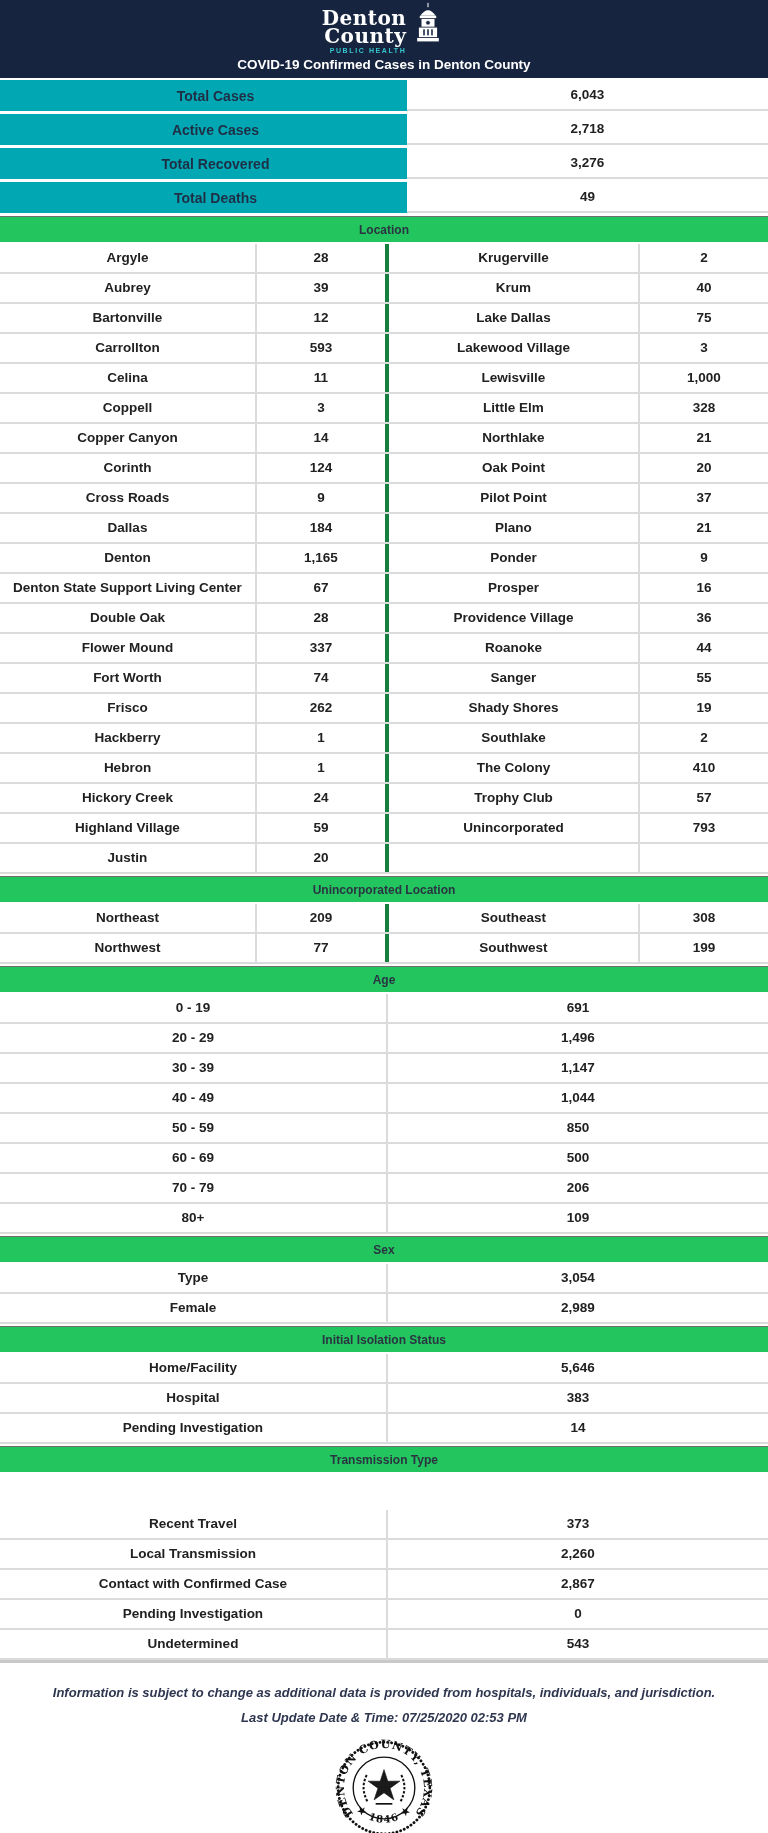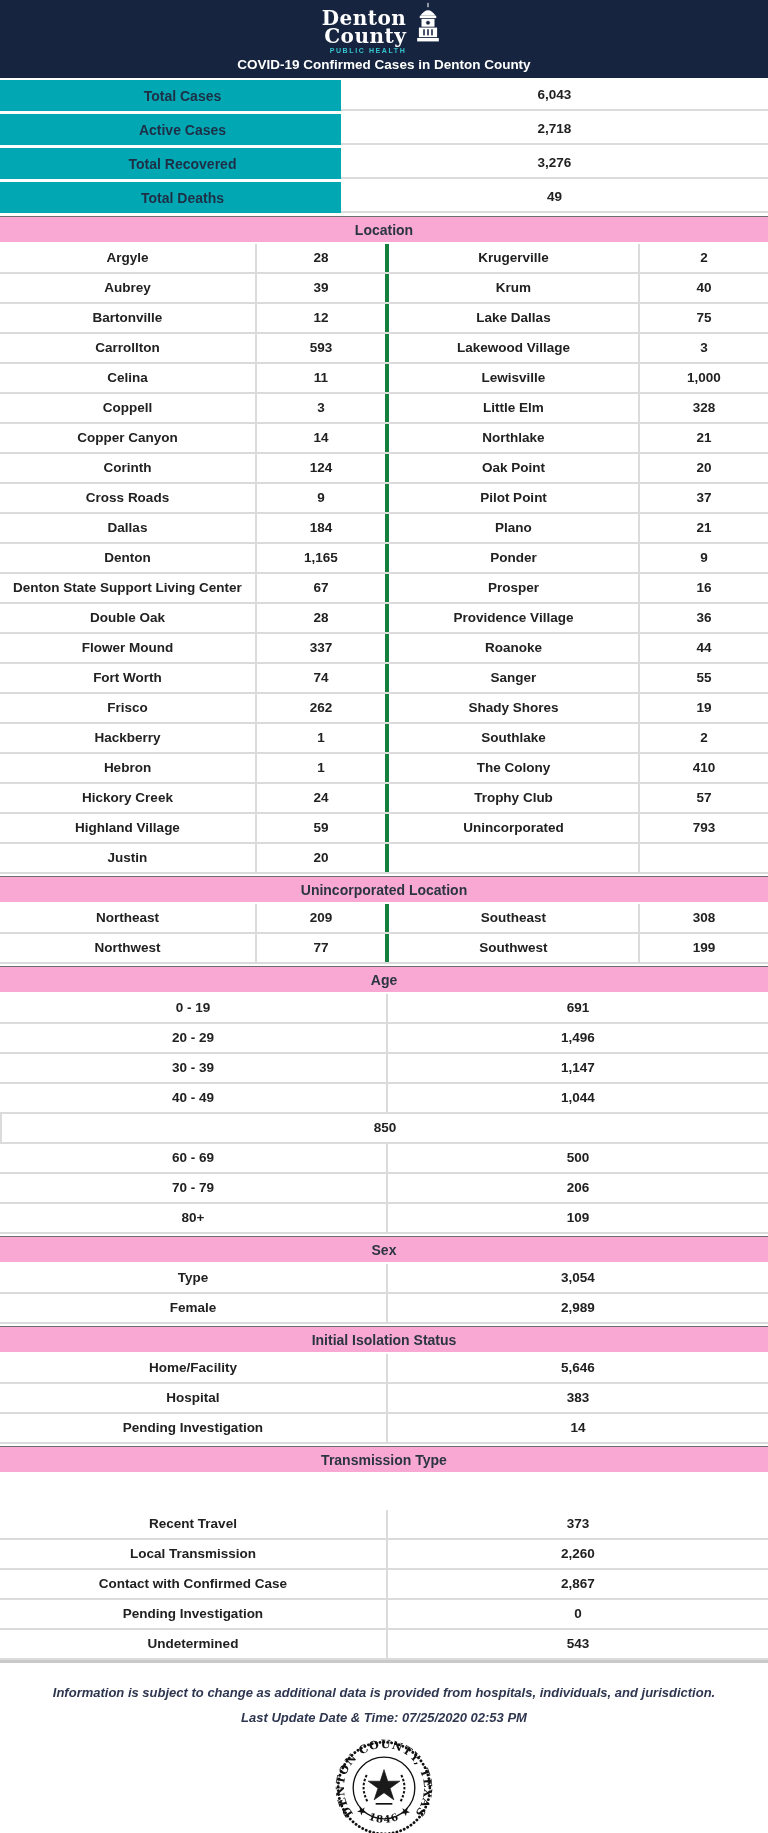--- a/index.html
+++ b/index.html
@@ -17,31 +17,31 @@
   .logo{display:flex;align-items:flex-start;gap:4px;height:52px;}
   .logo-text{display:flex;flex-direction:column;align-items:flex-end;line-height:1;padding-top:6px;}
   .logo-l1{font-family:"DejaVu Serif",serif;font-weight:bold;font-size:20px;letter-spacing:.5px;}
   .logo-l2{font-family:"DejaVu Serif",serif;font-weight:bold;font-size:20px;margin-top:-2px;letter-spacing:.5px;}
   .logo-l3{font-size:7px;color:#35C4CE;letter-spacing:1.6px;margin-top:1px;font-weight:bold;}
   .hdr-title{font-size:13.5px;font-weight:bold;margin-top:3px;}
   
   .summary{padding-top:2px;}
   .srow{display:flex;height:31px;margin-bottom:3px;}
   .slabel{
-    width:341px;background:#02A7B4;color:#1E2F45;font-weight:bold;font-size:14px;
+    width:407px;background:#02A7B4;color:#1E2F45;font-weight:bold;font-size:14px;
     display:flex;align-items:center;justify-content:center;box-sizing:border-box;padding-left:24px;
   }
   .svalue{
     flex:1;display:flex;align-items:center;justify-content:center;
     font-weight:bold;font-size:13.5px;color:#212121;
     border-bottom:2px solid #DBDBDB;box-sizing:border-box;
   }
   
   .sec-hdr{
-    height:26px;background:#f9a8d4;color:#2B3442;font-weight:bold;font-size:14px;
+    height:26px;background:#22c55e;color:#2B3442;font-weight:bold;font-size:12px;
     display:flex;align-items:center;justify-content:center;
     margin:2px 0 2px 0;border-top:1px solid #6E6E6E;box-sizing:border-box;
   }
   
   .row4,.row2{display:flex;align-items:stretch;height:28px;border-bottom:2px solid #DBDBDB;}
   .cell{
     display:flex;align-items:center;justify-content:center;
     font-weight:bold;font-size:13.5px;color:#212121;box-sizing:border-box;
     text-align:center;line-height:1.05;padding:0 2px;
   }
@@ -301,20 +301,21 @@
     <div class="cell h1">30 - 39</div>
     <div class="cell h2">1,147</div>
   </div>
 
   <div class="row2">
     <div class="cell h1">40 - 49</div>
     <div class="cell h2">1,044</div>
   </div>
 
   <div class="row2">
+    <div class="cell h1">50 - 59</div>
     <div class="cell h2">850</div>
   </div>
 
   <div class="row2">
     <div class="cell h1">60 - 69</div>
     <div class="cell h2">500</div>
   </div>
 
   <div class="row2">
     <div class="cell h1">70 - 79</div>

